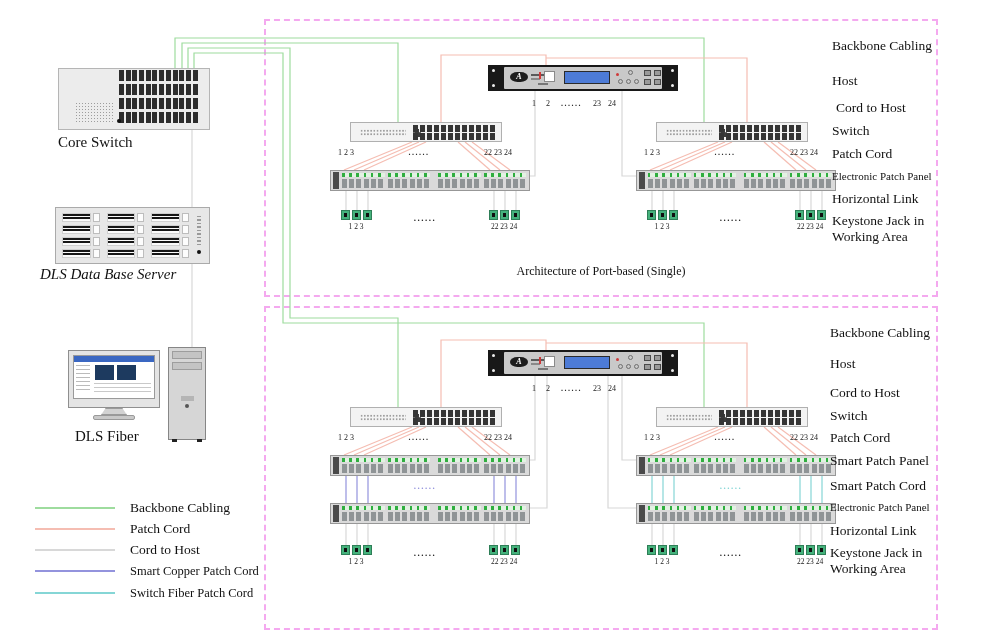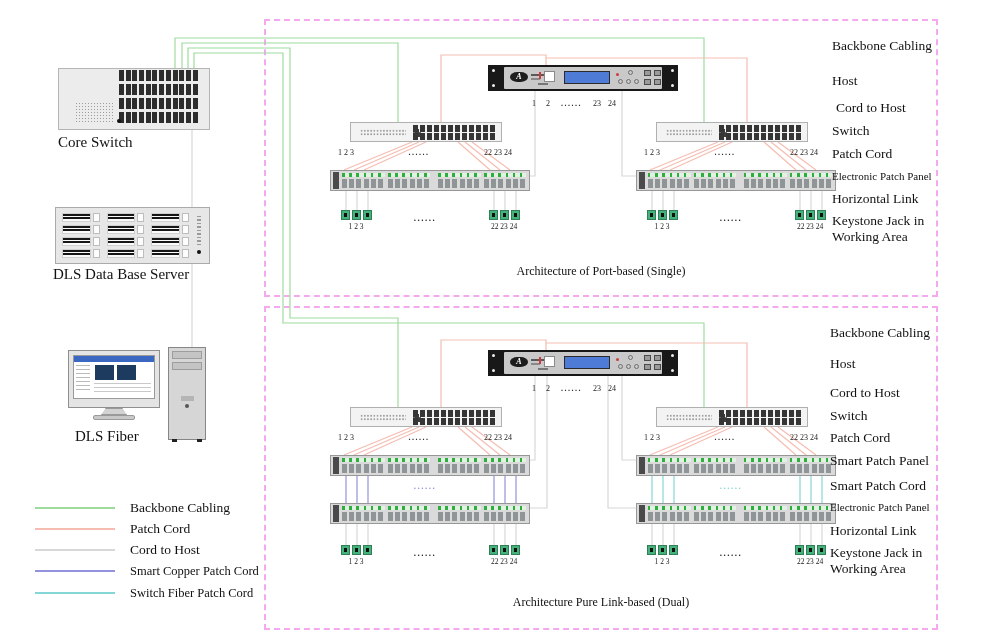--- a/index.html
+++ b/index.html
@@ -264,21 +264,21 @@
           <s></s>
         </span>
         <span class="bay">
           <u></u>
           <s></s>
         </span>
       </span>
     <i class="vdots"></i>
     <i class="pwr"></i>
   </div>
-  <div class="caption" style="left:53px;top:266px;width:185px;">DLS Data Base Server</div>
+  <div class="caption" style="left:40px;top:266px;width:185px;font-style:italic;">DLS Data Base Server</div>
 
   <div class="monitor">
     <div class="mscreen">
       <i class="mtop"></i>
       <i class="mside"></i>
       <i class="mtile" style="left:21px;"></i>
       <i class="mtile" style="left:43px;"></i>
       <i class="mtxt"></i>
     </div>
   </div>
@@ -566,21 +566,20 @@
     <span class="kjs">
         <i class="kj"></i>
         <i class="kj"></i>
         <i class="kj"></i>
       </span>
     <span class="kjn">22 23 24</span>
   </div>
   <div class="dots" style="left:400px;top:548px;width:50px;">......</div>
   <div class="dots" style="left:706px;top:548px;width:50px;">......</div>
 
-  <div class="title" style="left:264px;top:595px;">Architecture Pure Link-based (Dual)</div>
 
   <div>
     <span class="sl" style="left:830px;top:325px;">Backbone Cabling</span>
     <span class="sl" style="left:830px;top:356px;">Host</span>
     <span class="sl" style="left:830px;top:385px;">Cord to Host</span>
     <span class="sl" style="left:830px;top:408px;">Switch</span>
     <span class="sl" style="left:830px;top:430px;">Patch Cord</span>
     <span class="sl" style="left:830px;top:453px;">Smart Patch Panel</span>
     <span class="sl" style="left:830px;top:478px;">Smart Patch Cord</span>
     <span class="sl sm" style="left:830px;top:501px;">Electronic Patch Panel</span>

